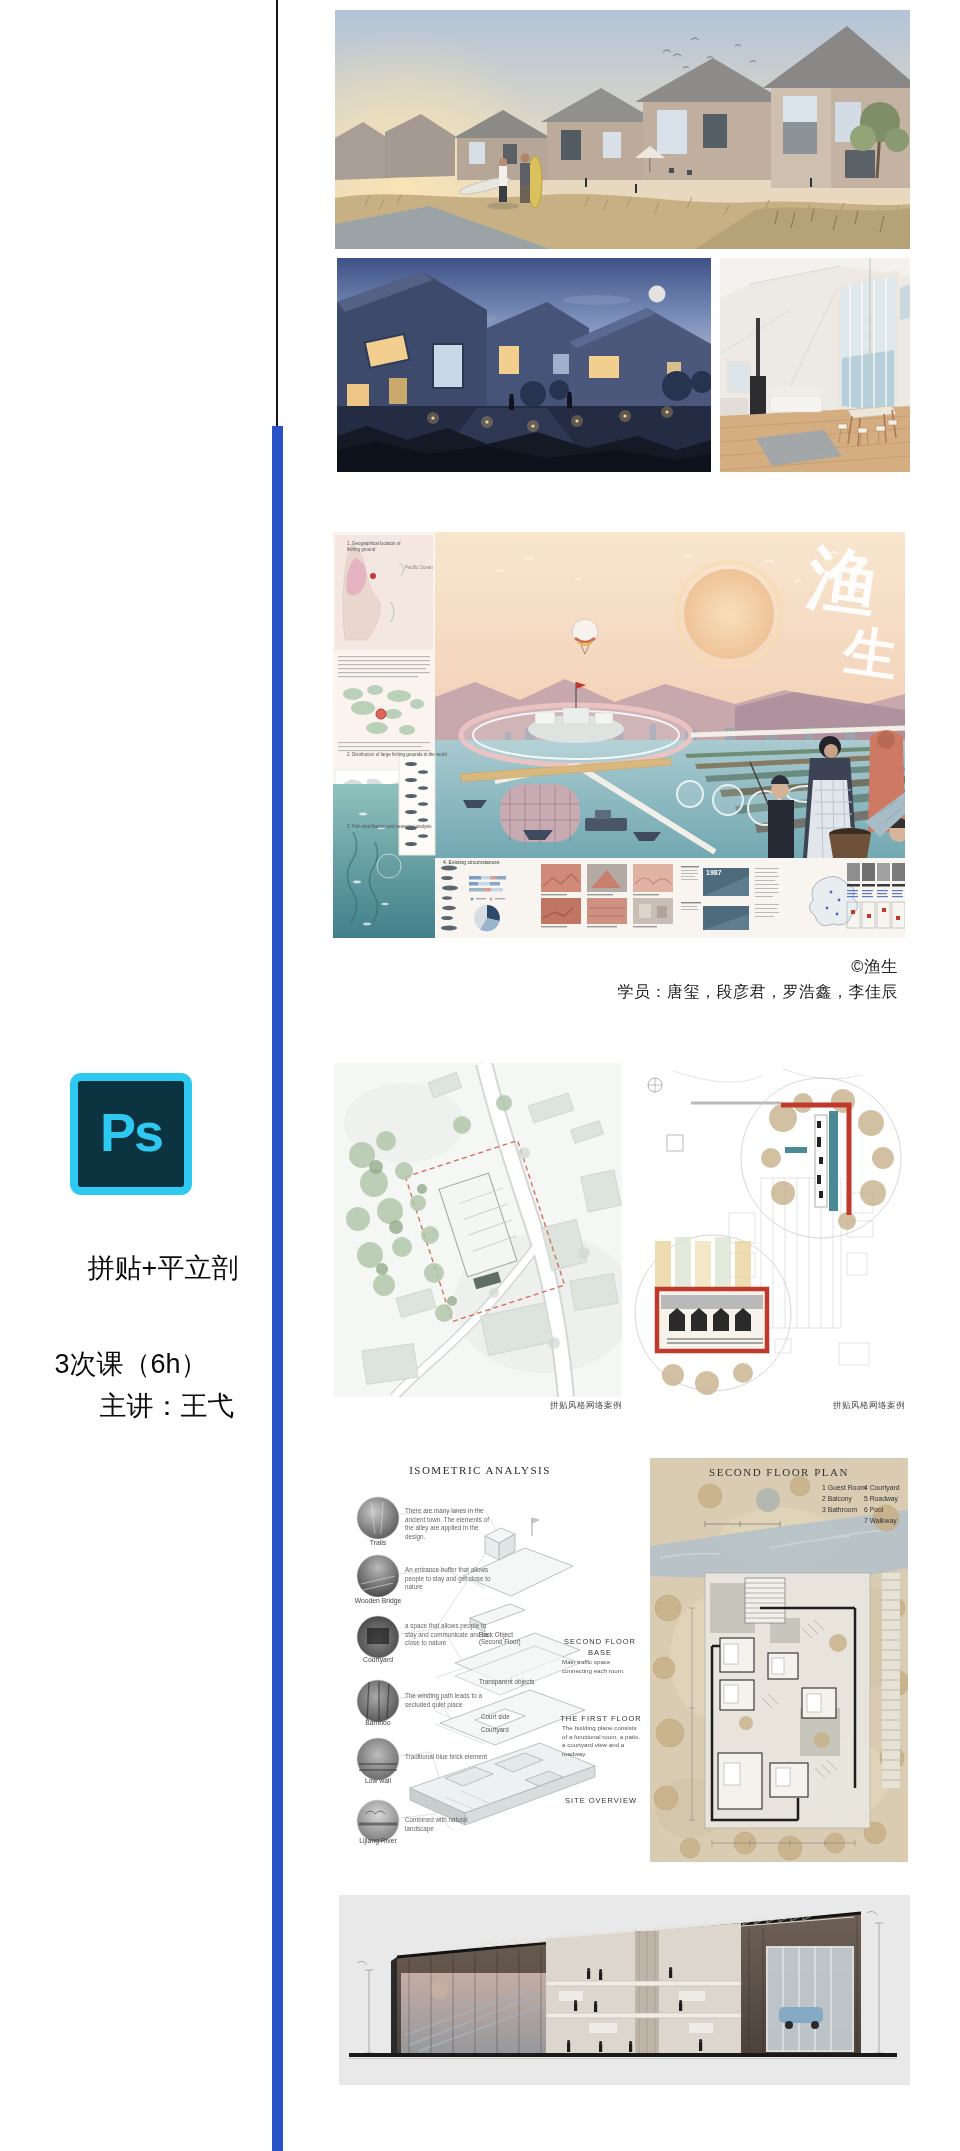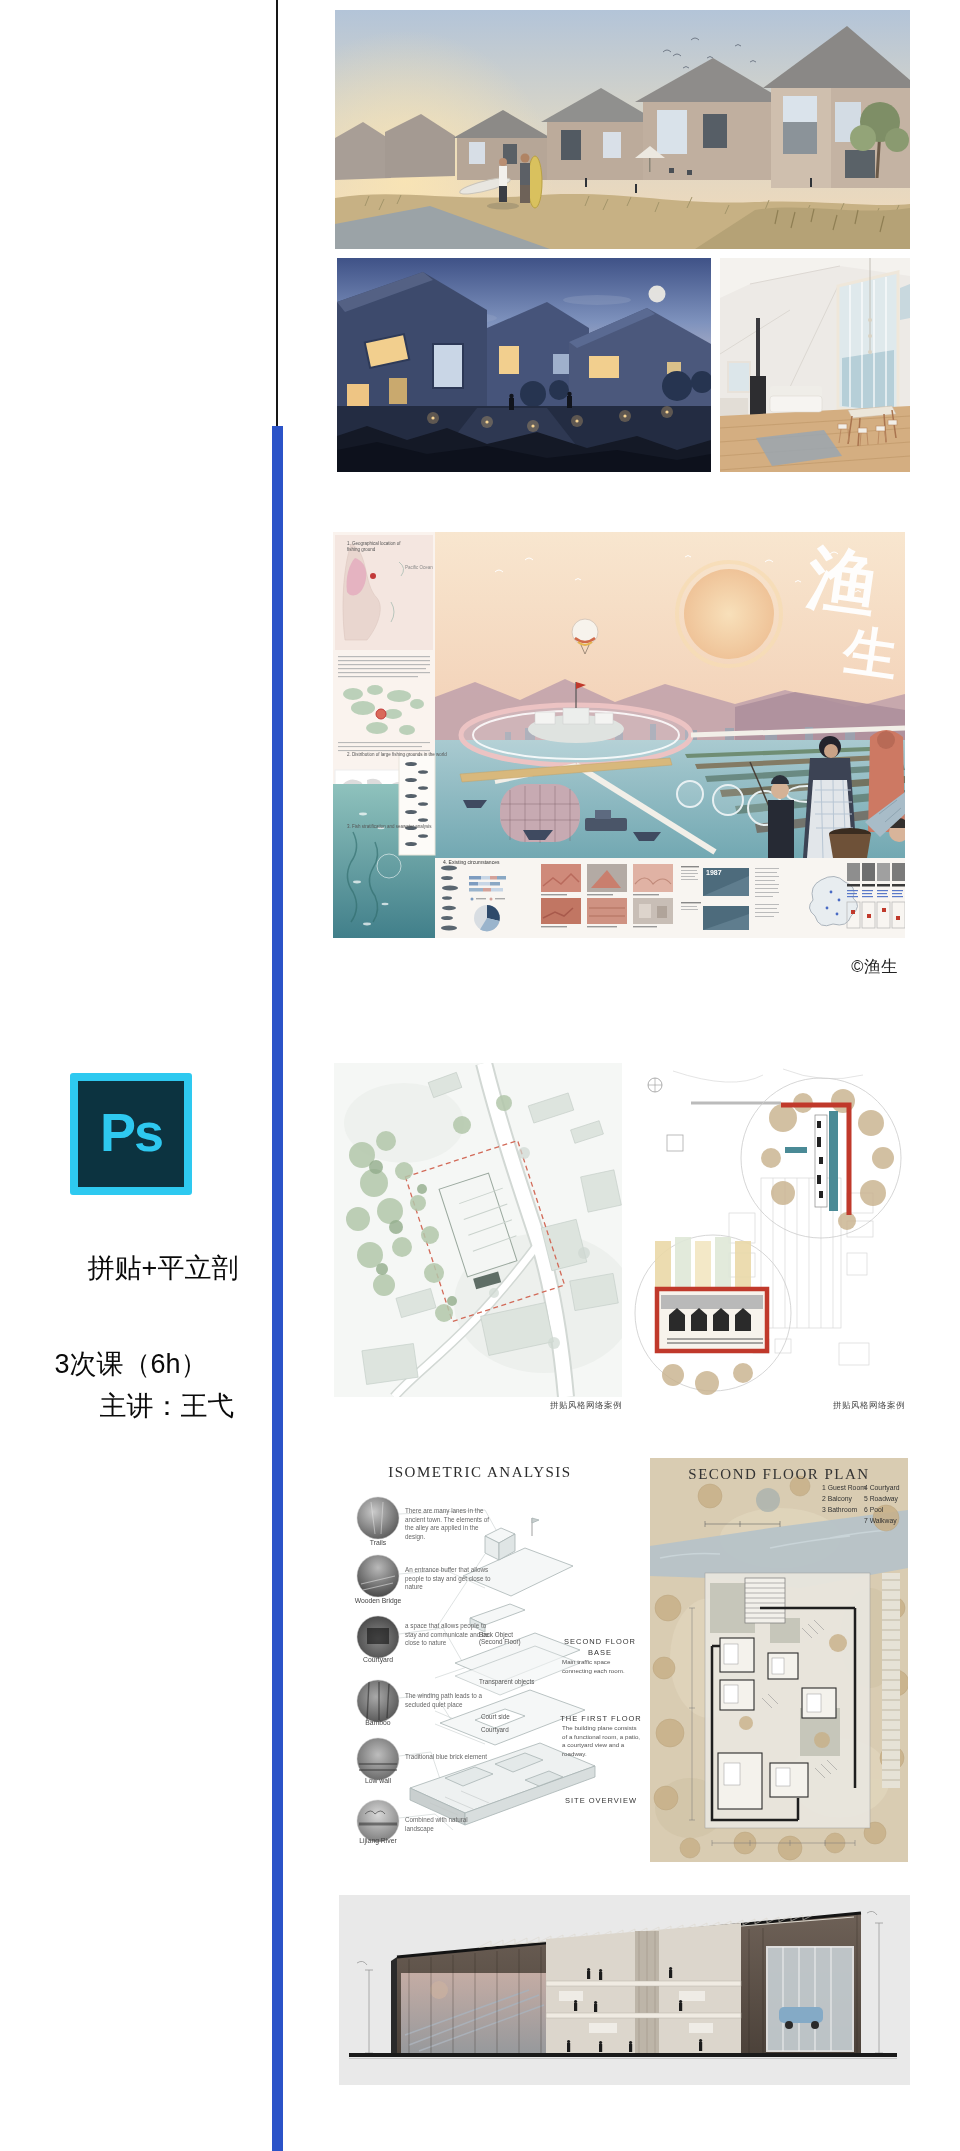--- a/index.html
+++ b/index.html
@@ -5,25 +5,25 @@
   html,body{margin:0;padding:0;background:#ffffff;}
   #page{position:relative;width:960px;height:2151px;background:#ffffff;overflow:hidden;
         font-family:"Liberation Sans", sans-serif;}
   .abs{position:absolute;}
   .svgimg{position:absolute;display:block;}
   .cap-main{font-size:21px;letter-spacing:1px;color:#1b1b1b;text-align:center;}
   .credit{font-size:16px;color:#222;text-align:right;letter-spacing:.5px;}
   .sp-cap{font-size:8.5px;color:#474747;text-align:right;letter-spacing:.5px;}
   .course-line{width:262px;left:0;text-align:center;font-size:27px;color:#0a0a0a;line-height:32px;}
   .ps-logo{left:70px;top:1073px;width:122px;height:122px;box-sizing:border-box;
-           border:8px solid #2EC9F0;background:#0C3340;border-radius:3px;
+           border:8px solid #2EC9F0;background:#0C3340;border-radius:11px;
            display:flex;align-items:center;justify-content:center;}
   .ps-logo span{color:#2EC9F0;font-size:54px;font-weight:bold;letter-spacing:-2px;
                 font-family:"Liberation Sans",sans-serif;transform:translateY(-2px);}
-  .serif-title{font-family:"Liberation Serif",serif;font-size:15px;letter-spacing:1.5px;
+  .serif-title{font-family:"Liberation Serif",serif;font-size:11px;letter-spacing:1.5px;
                color:#2b2b2b;text-align:center;}
   .iso-label{font-size:6.8px;color:#444;text-align:center;width:64px;left:346px;}
   .iso-note{font-size:6.3px;color:#666;width:92px;left:405px;line-height:1.35;}
   .iso-axlab{font-size:6.3px;color:#555;}
   .iso-h{font-size:7.5px;color:#333;letter-spacing:1px;text-align:center;}
   .iso-b{font-size:6.2px;color:#555;line-height:1.4;text-align:left;}
   .legend-item{font-size:6.8px;color:#333;}
   .poster-tiny{font-size:4.5px;color:#555;line-height:1.3;}
   .calli{font-family:"DejaVu Serif","Liberation Serif",serif;color:#fff;font-weight:bold;
          transform:rotate(8deg);opacity:.96;line-height:1;}
@@ -512,20 +512,21 @@
   <div class="abs calli" style="left:808px;top:546px;font-size:70px;">渔</div>
   <div class="abs calli" style="left:844px;top:626px;font-size:54px;">生</div>
   <div class="abs poster-tiny" style="left:347px;top:541px;width:62px;">1. Geographical location of fishing ground</div>
   <div class="abs poster-tiny" style="left:405px;top:565px;color:#8a8a8a;">Pacific Ocean</div>
   <div class="abs poster-tiny" style="left:347px;top:752px;width:140px;">2. Distribution of large fishing grounds in the world</div>
   <div class="abs poster-tiny" style="left:347px;top:824px;width:140px;">3. Fish stratification and seawater analysis</div>
   <div class="abs poster-tiny" style="left:443px;top:859px;width:70px;font-size:5px;color:#333;">4. Existing circumstances</div>
   <div class="abs" style="left:706px;top:869px;font-size:7px;color:#fff;font-weight:bold;">1987</div>
 
   <div class="abs credit" style="left:335px;top:956px;width:563px;font-size:16.5px;">©渔生</div>
+  <div class="abs credit" style="left:335px;top:982px;width:563px;">学员：唐玺，段彦君，罗浩鑫，李佳辰</div>
 
   <svg class="svgimg" style="left:334px;top:1063px;" width="288" height="334" viewBox="0 0 288 334" preserveAspectRatio="none">
     <rect width="288" height="334" fill="#f5f7f5"></rect>
     <ellipse cx="70" cy="60" rx="60" ry="40" fill="#eef1ee"></ellipse>
     <ellipse cx="210" cy="240" rx="90" ry="70" fill="#edf0ed"></ellipse>
     <g stroke="#d2d8d4" stroke-width="18" fill="none">
       <path d="M150,0 C165,60 185,120 205,180 C220,230 228,290 232,334"></path>
       <path d="M60,334 C90,300 130,280 205,180" stroke-width="10"></path>
     </g>
     <g stroke="#ffffff" stroke-width="14" fill="none">

